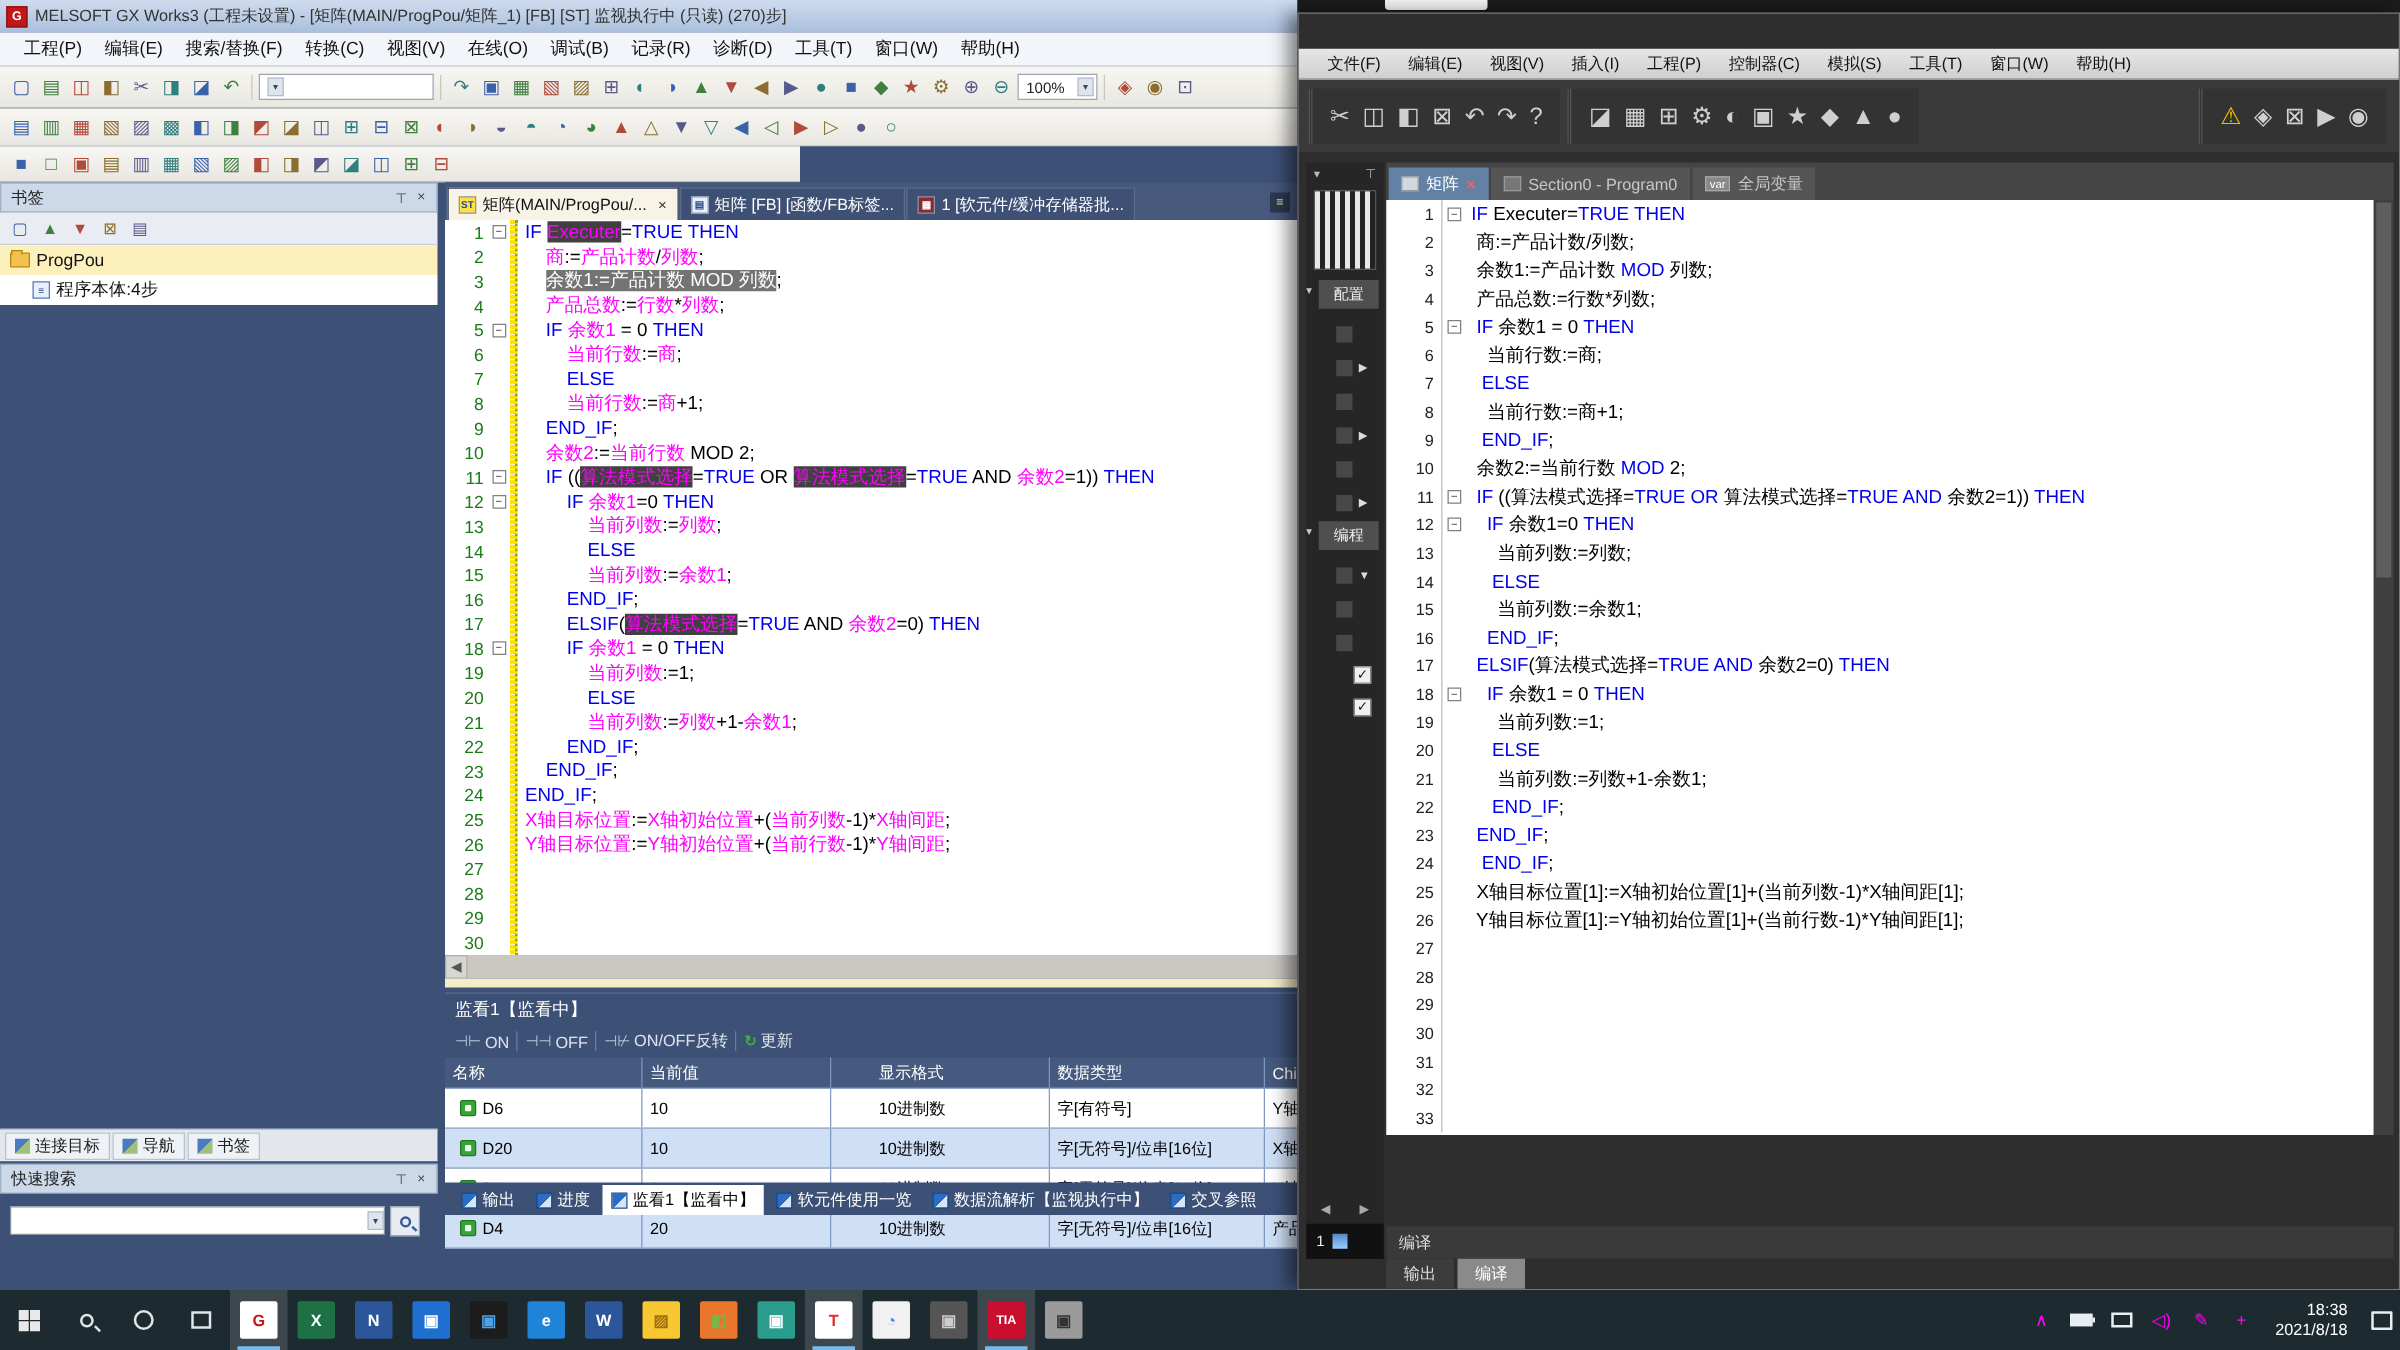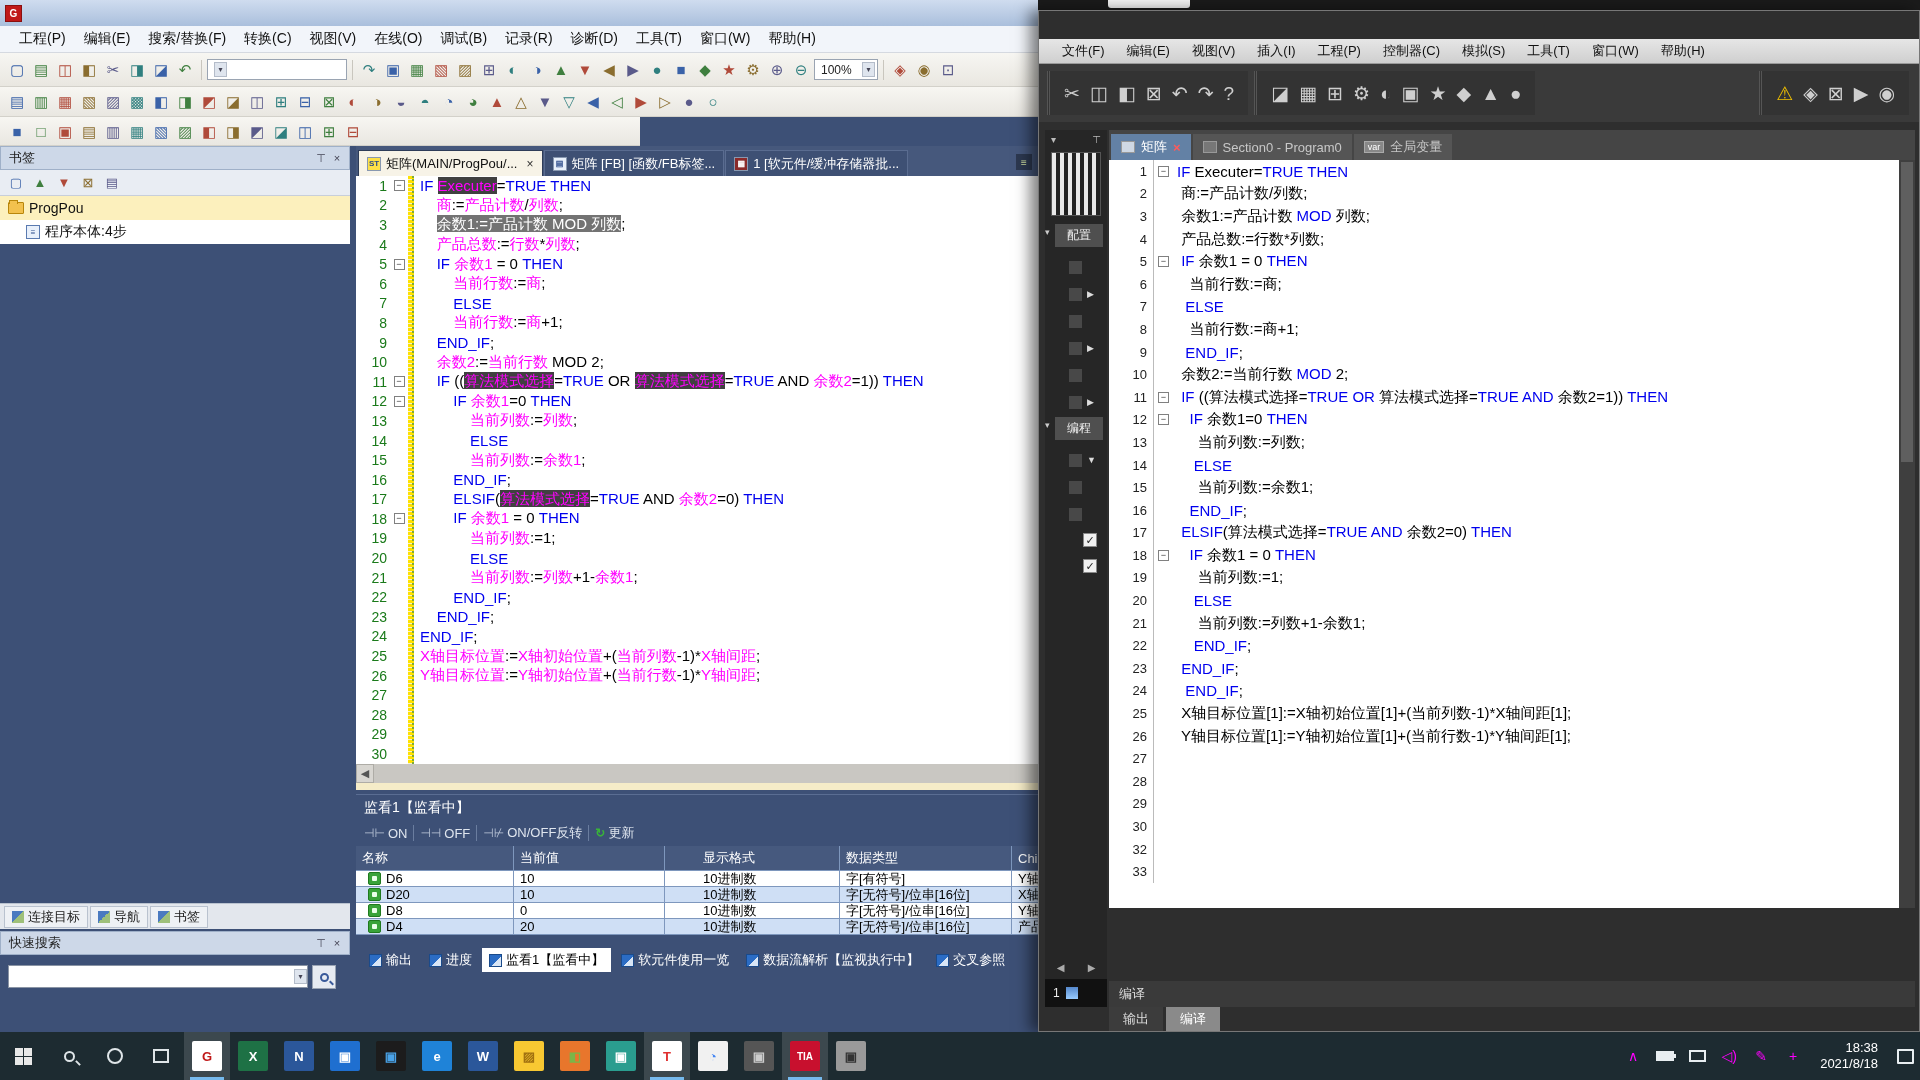--- a/index.html
+++ b/index.html
@@ -70,21 +70,21 @@
   #gx-hscroll .larr{width:18px;height:19px;background:#d8d6d1;border:1px solid #aeaca6;color:#555;font-size:11px;display:flex;align-items:center;justify-content:center;}
   #gx-cream{position:absolute;left:0;top:637px;width:682px;height:7px;background:#f5ecc8;}
   
   #watch-hd{position:absolute;left:0;top:648px;width:682px;height:26px;background:#3d5076;border-top:1px solid #5a6d92;display:flex;align-items:center;padding-left:8px;font-size:14px;color:#fff;}
   #watch-tb{position:absolute;left:0;top:674px;width:682px;height:26px;background:#3d5076;display:flex;align-items:center;gap:6px;padding-left:8px;font-size:13px;color:#dfe5ee;}
   #watch-tb .wsep{width:1px;height:16px;background:#6a7d9f;}
   #watch-tb .wi{display:flex;align-items:center;gap:3px;}
   #watch-tb .gl{color:#b9c4d6;font-size:12px;}
   #watch-tb .refresh{color:#39b339;font-weight:bold;}
   #watch-table{position:absolute;left:0;top:700px;width:682px;background:#3d5076;font-size:13px;}
-  .wrow{display:flex;height:16px;border-bottom:1px solid #7e97bd;}
+  .wrow{display:flex;height:32px;border-bottom:1px solid #7e97bd;}
   .wrow.hdr{background:#46597e;color:#fff;height:25px;}
   .wrow .c{padding:0 6px;display:flex;align-items:center;border-right:1px solid #7e97bd;overflow:hidden;white-space:nowrap;}
   .c0{width:158px;} .c1{width:151px;} .c2{width:143px;margin-left:32px;} .c3{width:172px;} .c4{flex:1;border-right:none!important;}
   .wrow.odd{background:#fff;color:#000;} .wrow.even{background:#cfdff5;color:#000;}
   .dev-ic{width:13px;height:13px;border-radius:2px;background:#39a339;border:1px solid #1f7a1f;margin:0 5px 0 12px;flex:none;position:relative;}
   .dev-ic:after{content:"";position:absolute;left:3px;top:3px;width:5px;height:5px;background:#eaffea;border-radius:1px;}
   #gx-btabs{position:absolute;left:0;top:800px;width:682px;height:26px;background:#3d5076;display:flex;align-items:flex-start;gap:3px;padding:2px 0 0 6px;}
   .btab{display:flex;align-items:center;gap:4px;font-size:13px;color:#fff;padding:3px 7px;white-space:nowrap;}
   .btab.active{background:#fff;color:#000;}
   .btab .bic{width:13px;height:13px;flex:none;background:linear-gradient(135deg,#2b6cc4 55%,#d8e5f5 55%);border:1px solid #1a4a8a;}
@@ -162,20 +162,21 @@
   .notif{width:17px;height:15px;border:2px solid #e8eef1;border-radius:1px;}
 </style>
 </head>
 <body>
 
 <div id="screen">
 
   <div id="gx">
     <div id="gx-titlebar">
       <div class="gx-appicon">G</div>
+      <span id="gx-title">MELSOFT GX Works3 (工程未设置) - [矩阵(MAIN/ProgPou/矩阵_1) [FB] [ST] 监视执行中 (只读) (270)步]</span>
     </div>
     <div id="gx-menubar">
         <span class="mi">工程(P)</span>
         <span class="mi">编辑(E)</span>
         <span class="mi">搜索/替换(F)</span>
         <span class="mi">转换(C)</span>
         <span class="mi">视图(V)</span>
         <span class="mi">在线(O)</span>
         <span class="mi">调试(B)</span>
         <span class="mi">记录(R)</span>
@@ -602,20 +603,21 @@
           <div class="srow"><span class="n">21</span><span class="fold"></span><span class="ct"><span class="sp2">     当前列数:=列数+1-余数1;</span></span></div>
           <div class="srow"><span class="n">22</span><span class="fold"></span><span class="ct"><span class="tk">    END_IF</span><span class="sp2">;</span></span></div>
           <div class="srow"><span class="n">23</span><span class="fold"></span><span class="ct"><span class="tk"> END_IF</span><span class="sp2">;</span></span></div>
           <div class="srow"><span class="n">24</span><span class="fold"></span><span class="ct"><span class="tk">  END_IF</span><span class="sp2">;</span></span></div>
           <div class="srow"><span class="n">25</span><span class="fold"></span><span class="ct"><span class="sp2"> X轴目标位置[1]:=X轴初始位置[1]+(当前列数-1)*X轴间距[1];</span></span></div>
           <div class="srow"><span class="n">26</span><span class="fold"></span><span class="ct"><span class="sp2"> Y轴目标位置[1]:=Y轴初始位置[1]+(当前行数-1)*Y轴间距[1];</span></span></div>
           <div class="srow"><span class="n">27</span><span class="fold"></span><span class="ct"></span></div>
           <div class="srow"><span class="n">28</span><span class="fold"></span><span class="ct"></span></div>
           <div class="srow"><span class="n">29</span><span class="fold"></span><span class="ct"></span></div>
           <div class="srow"><span class="n">30</span><span class="fold"></span><span class="ct"></span></div>
+          <div class="srow"><span class="n">31</span><span class="fold"></span><span class="ct"></span></div>
           <div class="srow"><span class="n">32</span><span class="fold"></span><span class="ct"></span></div>
           <div class="srow"><span class="n">33</span><span class="fold"></span><span class="ct"></span></div>
         </div>
       <div id="sy-vscroll">
           <div class="thumb"></div>
         </div>
       <div id="sy-buildbar">
         <span>编译</span>
       </div>
       <div id="sy-btabs">

